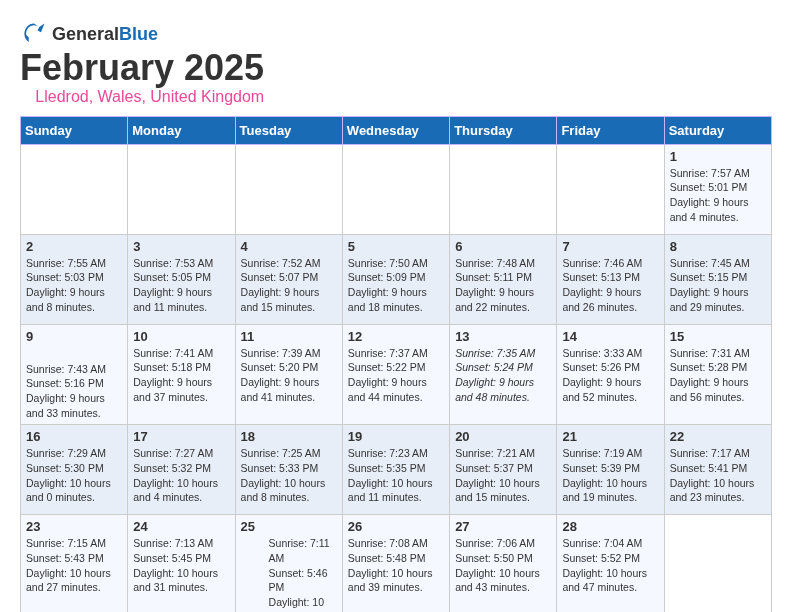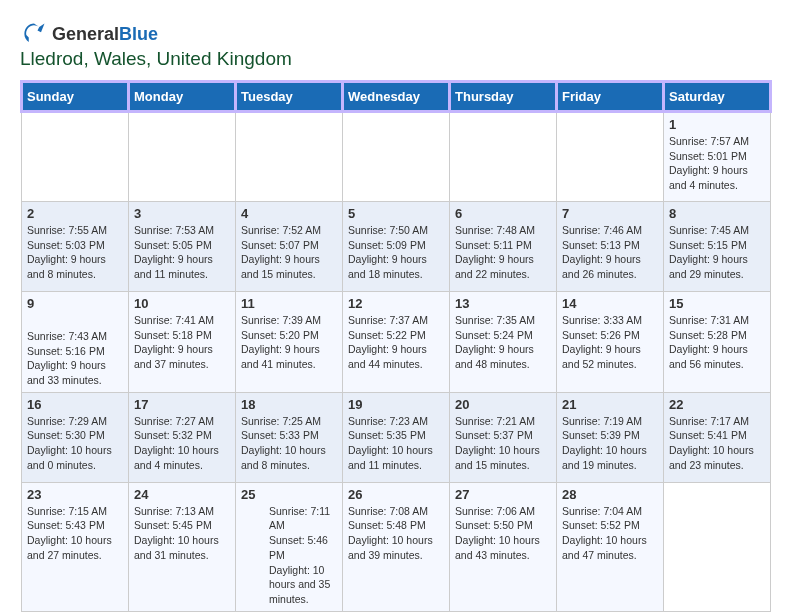--- a/index.html
+++ b/index.html
@@ -41,36 +41,36 @@
     .title-area {
       text-align: right;
     }
     .calendar-title {
       font-size: 36px;
       font-weight: bold;
       color: #333;
       line-height: 1.1;
     }
     .calendar-subtitle {
-      font-size: 19px;
-      color: #14532d;
+      font-size: 16px;
+      color: #ec4899;
     }
     table {
       width: 100%;
       border-collapse: collapse;
       border: 1px solid #aaa;
     }
     thead tr th {
       background-color: #1a6bb5;
       color: #fff;
       font-size: 13px;
       font-weight: bold;
       padding: 6px 4px;
       text-align: left;
-      border: 3px solid #c4b5fd;
+      border: 1px solid #c4b5fd;
     }
     tbody tr td {
       vertical-align: top;
       border: 1px solid #ccc;
       padding: 4px 5px;
       min-height: 80px;
       height: 90px;
       width: calc(100% / 7);
       font-size: 11px;
       color: #333;
@@ -106,20 +106,21 @@
       <path d="M16 4 C10 4 5 9 5 16 C5 20 7 23 10 25 L10 20 C8 18 7 17 7 16 C7 10 11 6 16 6 C18 6 20 7 22 8 Z" fill="#1a6bb5"></path>
       <path d="M22 8 L28 4 L24 14 L20 12 Z" fill="#1a6bb5"></path>
     </svg>
     <div>
       <div>
         <span class="logo-text-general">General</span><span class="logo-text-blue">Blue</span>
       </div>
     </div>
   </div>
   <div class="title-area">
+    <div class="calendar-title">February 2025</div>
     <div class="calendar-subtitle">Lledrod, Wales, United Kingdom</div>
   </div>
 </div>
 
 <table>
   <thead>
     <tr>
       <th>Sunday</th>
       <th>Monday</th>
       <th>Tuesday</th>
@@ -208,21 +209,21 @@
 Daylight: 9 hours and 41 minutes.</div>
         </td>
         <td>
           <span class="day-num">12</span>
           <div class="day-info" style="white-space: pre-wrap;">Sunrise: 7:37 AM
 Sunset: 5:22 PM
 Daylight: 9 hours and 44 minutes.</div>
         </td>
         <td>
           <span class="day-num">13</span>
-          <div class="day-info" style="white-space: pre-wrap;">Sunrise: 7:35 AM
+          <div class="day-info" style="white-space: pre-wrap; font-style: italic;">Sunrise: 7:35 AM
 Sunset: 5:24 PM
 Daylight: 9 hours and 48 minutes.</div>
         </td>
         <td>
           <span class="day-num">14</span>
           <div class="day-info" style="white-space: pre-wrap;">Sunrise: 3:33 AM
 Sunset: 5:26 PM
 Daylight: 9 hours and 52 minutes.</div>
         </td>
         <td>

